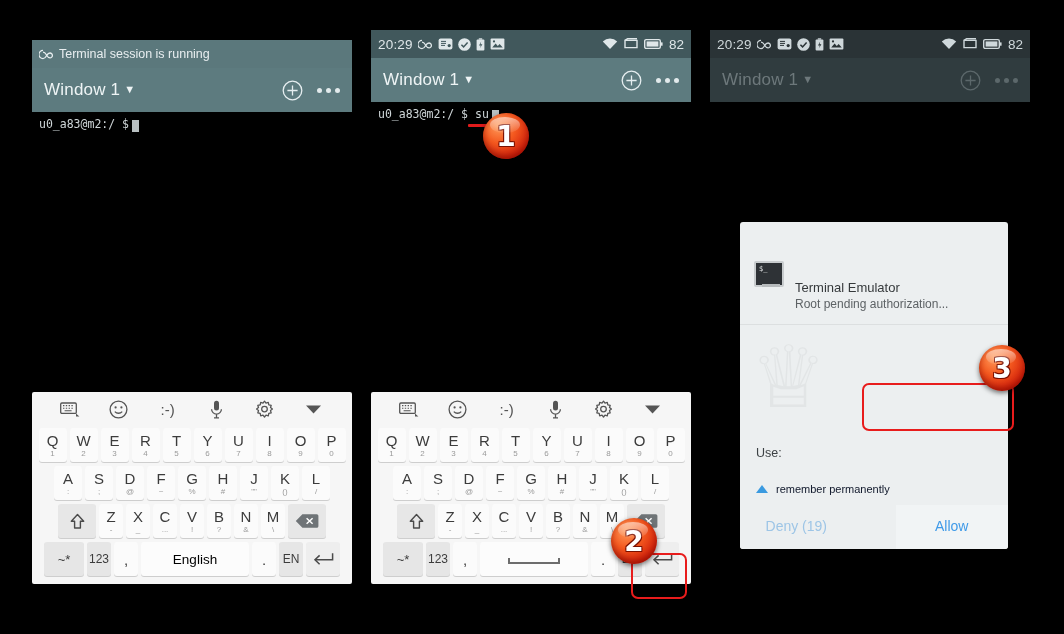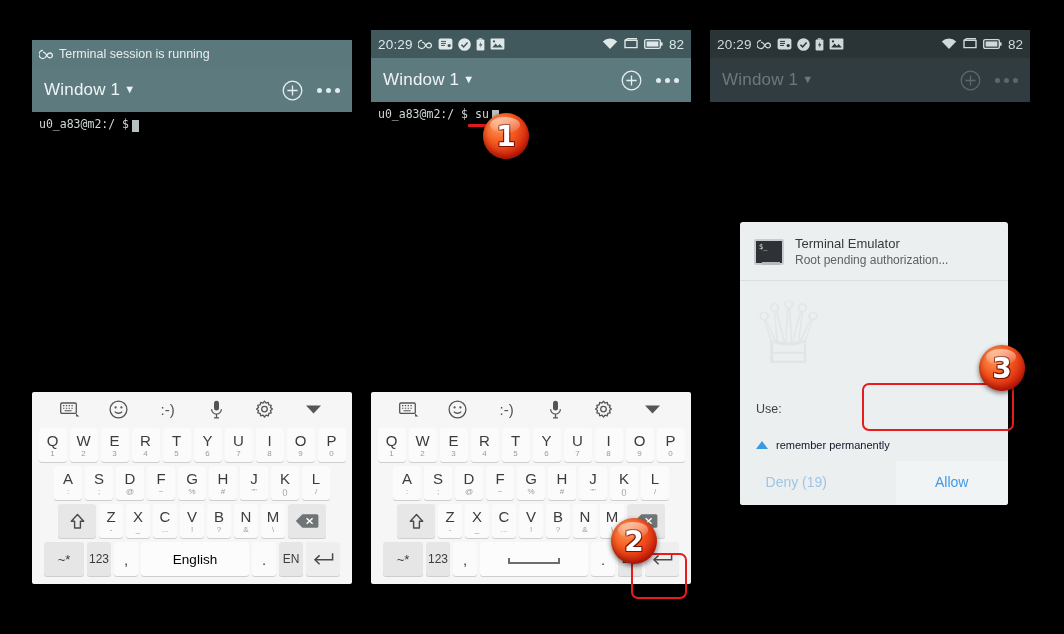--- a/index.html
+++ b/index.html
@@ -141,21 +141,21 @@
     box-shadow: 0 3px 10px rgba(0,0,0,.6);
     overflow: hidden;
   }
   .dlg-head { display: flex; align-items: center; gap: 11px; padding: 13px 14px 11px 14px; }
   .app-icon {
     width: 30px; height: 26px; background: #2e3236; border: 2px solid #c8ccce;
     border-radius: 2px; position: relative; flex: none;
   }
   .app-icon:after{content:"";position:absolute;left:6px;bottom:-2px;width:18px;height:3px;background:#b6babc;}
   .app-icon .pr { position:absolute; left:3px; top:2px; font-size:7px; color:#e0e3e4; font-family:"DejaVu Sans Mono",monospace;}
-  .dlg-title { font-size: 13px; color: #35393b; line-height: 17px; }
+  .dlg-title { font-size: 13px; color: #35393b; line-height: 17px; margin-top: 44px; }
   .dlg-sub { font-size: 12px; color: #5d6265; line-height: 17px; }
   .dlg-sep { height: 1px; background: #dcdfe0; }
   .dlg-body { padding: 16px 16px 6px 16px; position: relative; }
   .dlg-use { display: flex; gap: 8px; font-size: 12.5px; color: #3d4245; line-height: 24px; }
   .dlg-use .lbl { color: #3d4245; }
   .dlg-use .txt { flex: 1; }
   .dlg-use .txt .l2 { padding-left: 16px; }
   .dlg-remember { display: flex; align-items: center; gap: 8px; padding: 12px 16px 10px 16px; }
   .tri-up { width:0;height:0;border-left:6px solid transparent;border-right:6px solid transparent;border-bottom:8px solid #3a9ae0;}
   .dlg-remember span { font-size: 11px; color: #0f172a; }

